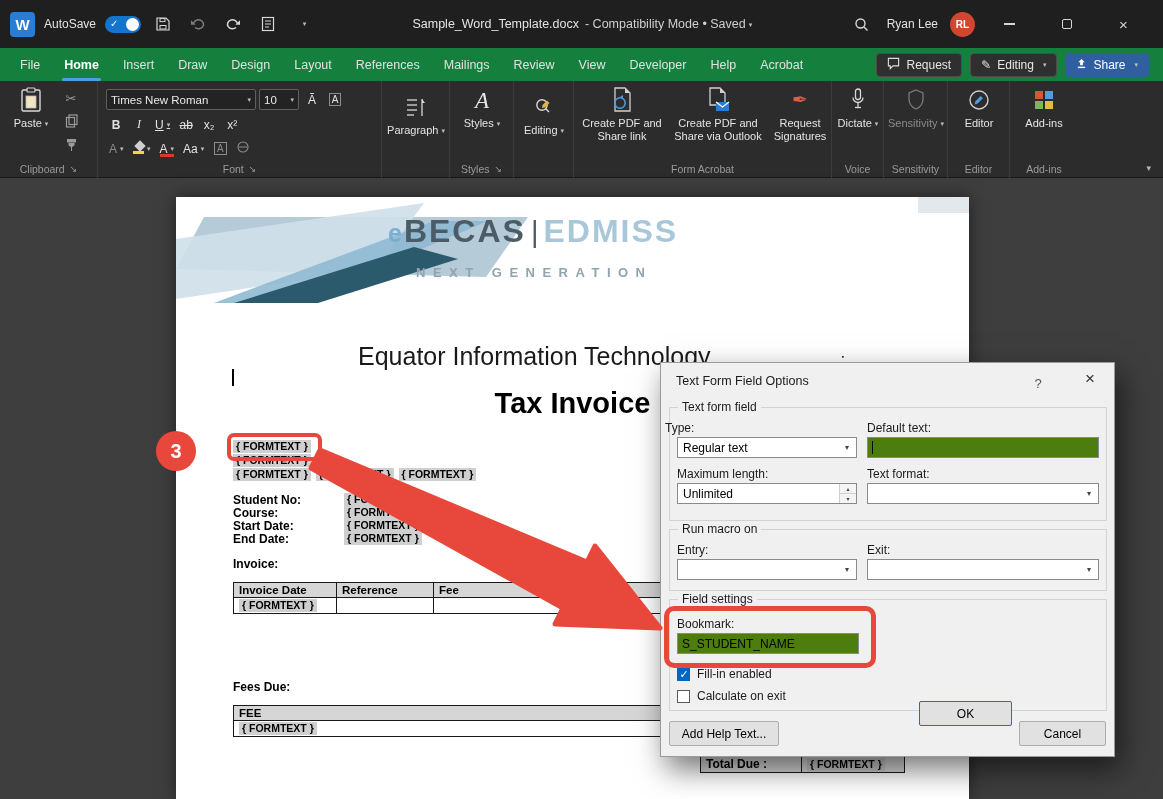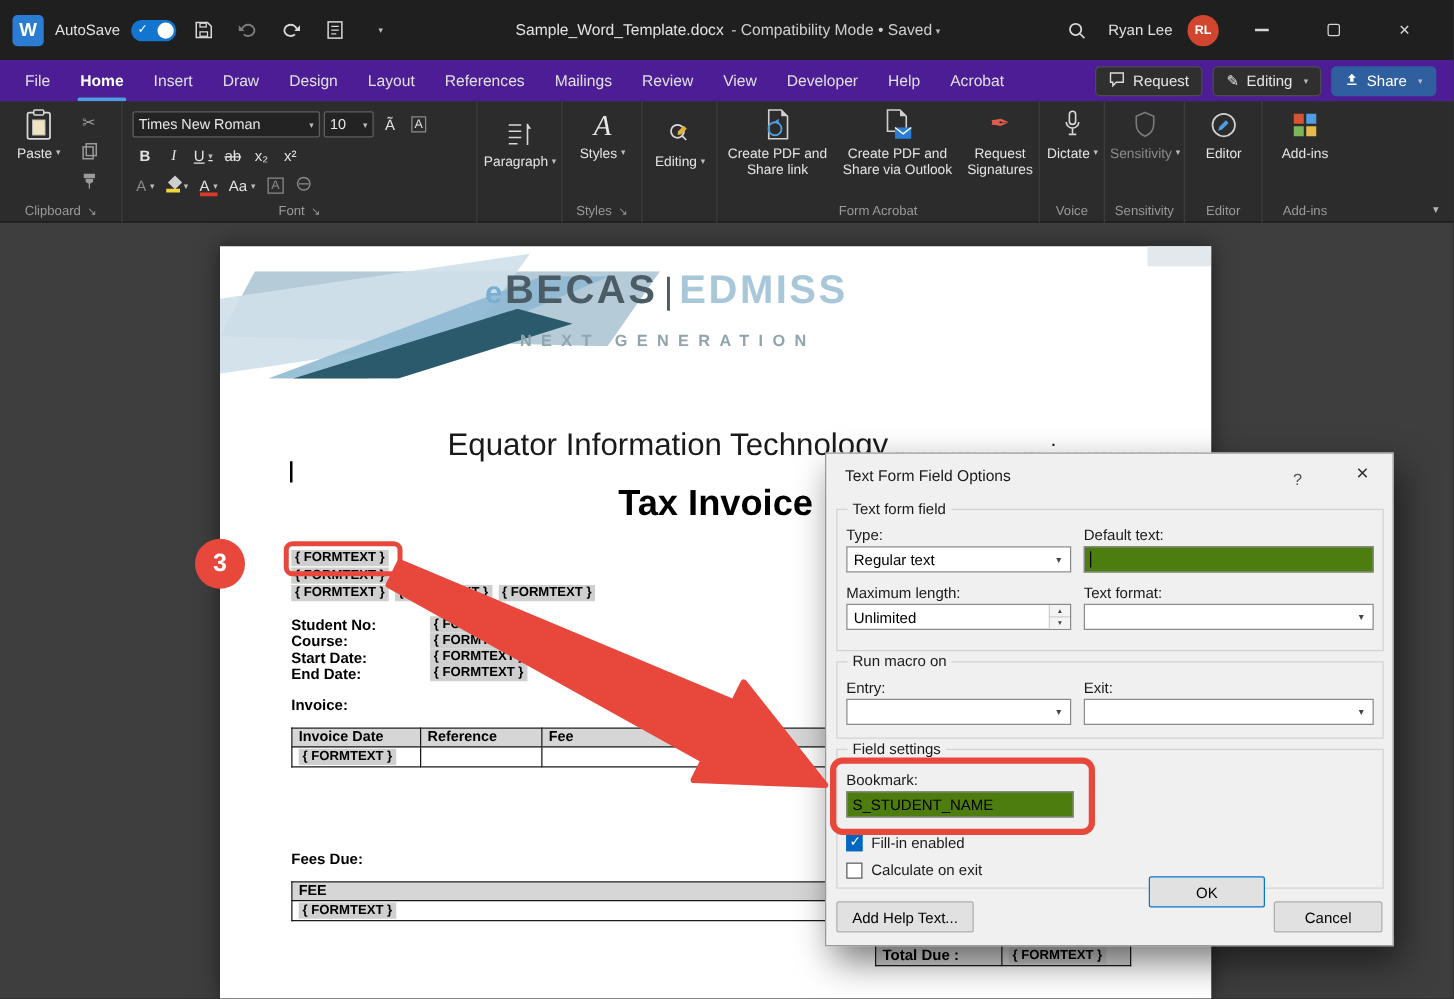--- a/index.html
+++ b/index.html
@@ -24,21 +24,21 @@
   .dd::after{content:"▾";font-size:7px;margin-left:3px;color:#bdbdbd;vertical-align:middle}
   .tb-right{display:flex;align-items:center;gap:12px;padding-right:17px}
   .user-name{font-size:12px;color:#e2e2e2}
   .avatar{width:25px;height:25px;border-radius:50%;background:#d2452e;color:#fff;font-size:10px;font-weight:bold;
           display:flex;align-items:center;justify-content:center}
   .winbtn{width:45px;height:48px;display:flex;align-items:center;justify-content:center;color:#d6d6d6;font-size:15px}
   .min-glyph{display:block;width:11px;height:1.5px;background:#d6d6d6}
   .max-glyph{display:block;width:10px;height:10px;border:1.3px solid #d6d6d6;border-radius:2px}
 
   
-  .tabrow{position:absolute;left:0;top:48px;right:0;height:33px;background:#4c1d95;display:flex;align-items:center}
+  .tabrow{position:absolute;left:0;top:48px;right:0;height:33px;background:#15803d;display:flex;align-items:center}
   .tabs{display:flex;height:100%;padding-left:8px}
   .tab{position:relative;height:100%;display:flex;align-items:center;padding:0 12px;font-size:12.5px;color:#e0e0e0}
   .tab.active{color:#fff;font-weight:bold}
   .tab.active::after{content:"";position:absolute;left:10px;right:10px;bottom:0;height:3px;border-radius:2px;background:#4f9ee3}
   .tab-actions{margin-left:auto;display:flex;align-items:center;gap:8px;padding-right:14px}
   .pill{height:24px;display:flex;align-items:center;gap:6px;padding:0 10px;border-radius:4px;border:1px solid #4c4c4c;
         background:#2f2f2f;font-size:12px;color:#e6e6e6}
   .pill.share{background:#2f5f9e;border-color:#2f5f9e;color:#fff}
 
   
@@ -572,21 +572,21 @@
   </div>
 
   <div class="dialog">
     <span class="dlg-title">Text Form Field Options</span>
     <button class="dlg-help">?</button>
     <button class="dlg-close">×</button>
 
     <div class="grp" style="left:8px;top:44px;width:438px;height:114px">
       <span class="leg">Text form field</span>
     </div>
-    <span class="dlab" style="left:16px;top:58px">Type:</span>
+    <span class="dlab" style="left:4px;top:58px">Type:</span>
     <div class="combo" style="left:16px;top:74px;width:180px">
         <span>Regular text</span>
       </div>
     <span class="dlab" style="left:206px;top:58px">Default text:</span>
     <div class="tinput" style="left:206px;top:74px;width:232px">
         <span class="icaret"></span>
         <span></span>
       </div>
     <span class="dlab" style="left:16px;top:104px">Maximum length:</span>
     <div class="spin" style="left:16px;top:120px;width:180px">

